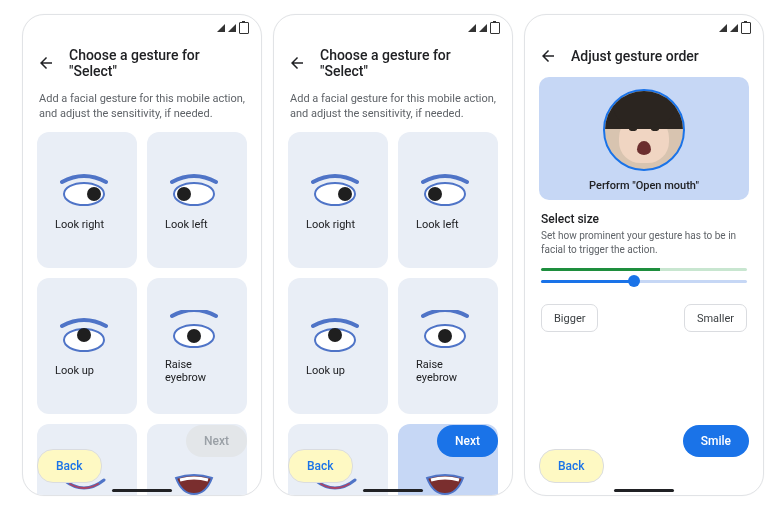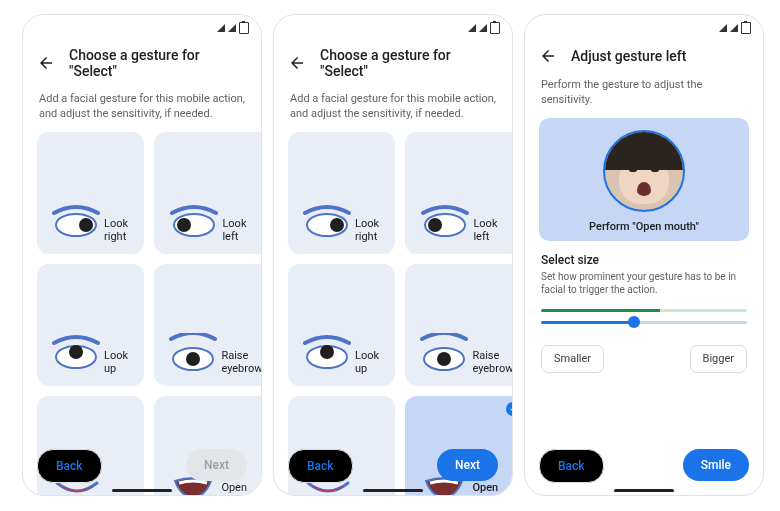--- a/index.html
+++ b/index.html
@@ -11,30 +11,30 @@
   .statusbar{height:18px;display:flex;justify-content:flex-end;align-items:center;gap:3px;padding:4px 12px 0 12px;}
   .sb-tri{width:0;height:0;border-style:solid;border-width:0 0 8px 8px;border-color:transparent transparent #333 transparent;}
   .sb-bat{width:8px;height:10px;border:1px solid #333;border-radius:1px;position:relative;}
   .sb-bat:before{content:"";position:absolute;top:-2px;left:2px;width:3px;height:1px;background:#333;}
   .header{display:flex;align-items:center;gap:14px;padding:10px 14px 12px 14px;}
   .back-arrow{width:18px;height:18px;flex:none;}
   .back-arrow svg{display:block;}
   .title{font-size:14px;font-weight:500;color:#202124;}
   .desc{font-size:11px;line-height:1.4;color:#5f6368;padding:0 16px 10px 16px;}
   .grid{display:grid;grid-template-columns:1fr 1fr;gap:10px;padding:0 14px;}
-  .card{background:#e9eef6;border-radius:12px;height:100px;display:flex;align-items:flex-end;justify-content:center;position:relative;padding:11px;}
+  .card{background:#e9eef6;border-radius:12px;height:100px;display:flex;flex-direction:column;align-items:flex-start;justify-content:center;position:relative;padding:18px;}
   .card.selected{background:#c6d7f5;}
   .card .cicon{width:58px;height:44px;display:flex;align-items:center;justify-content:center;}
   .card .clabel{font-size:11px;color:#202124;margin-top:6px;}
   .selected .clabel{font-weight:500;}
   .check{position:absolute;top:6px;right:6px;width:14px;height:14px;border-radius:50%;background:#1a73e8;display:flex;align-items:center;justify-content:center;}
   .check svg{display:block;}
   .footer{position:absolute;bottom:12px;left:0;right:0;display:flex;justify-content:space-between;padding:0 14px;}
   .btn{height:32px;border-radius:16px;padding:0 18px;font-size:12px;font-weight:500;display:flex;align-items:center;justify-content:center;cursor:pointer;}
-  .btn-outline{border:1px solid #dadce0;color:#1a73e8;background:#000000;}
+  .btn-outline{border:1px solid #dadce0;color:#1a73e8;background:#fef9c3;margin-top:24px;}
   .btn-primary{background:#1a73e8;color:#fff;border:none;}
   .btn-disabled{background:#e3e6e9;color:#9aa0a6;border:none;}
   .home-ind{position:absolute;bottom:3px;left:50%;transform:translateX(-50%);width:60px;height:3px;background:#202124;border-radius:2px;}
   .preview{margin:0 14px;background:#c6d7f5;border-radius:10px;padding:12px 10px 8px 10px;display:flex;flex-direction:column;align-items:center;}
   .avatar{width:78px;height:78px;border-radius:50%;border:2px solid #1a73e8;overflow:hidden;background:#d8c4b0;position:relative;}
   .face{position:absolute;inset:0;}
   .hair{position:absolute;top:-6px;left:0;right:0;height:44px;background:#2b2520;border-radius:40px 40px 0 0;}
   .bangs{position:absolute;top:14px;left:8px;right:8px;height:20px;background:#2b2520;border-radius:0 0 30px 30px;}
   .skin{position:absolute;top:22px;left:14px;right:14px;bottom:6px;background:#f0d5c2;border-radius:26px 26px 22px 22px;}
   .eyeL,.eyeR{position:absolute;top:36px;width:8px;height:4px;background:#2b2520;border-radius:50%;}
@@ -235,23 +235,22 @@
       <div class="sb-tri"></div>
       <div class="sb-tri"></div>
       <div class="sb-bat"></div>
     </div>
     <div class="header">
       <div class="back-arrow">
         <svg viewBox="0 0 24 24" width="18" height="18">
             <path d="M20 11H7.8l5.6-5.6L12 4l-8 8 8 8 1.4-1.4L7.8 13H20z" fill="#202124"></path>
           </svg>
       </div>
-      <div class="title">Adjust gesture left</div>
-    </div>
-    <div class="desc">Perform the gesture to adjust the sensitivity.</div>
+      <div class="title">Adjust gesture order</div>
+    </div>
 
     <div class="preview">
       <div class="avatar">
         <div class="face">
           <div class="skin"></div>
           <div class="hair"></div>
           <div class="bangs"></div>
           <div class="eyeL"></div>
             <div class="eyeR"></div>
           <div class="mouth2"></div>
@@ -269,22 +268,22 @@
       <div class="track">
         <div class="bar green"></div>
         <div class="bar blue">
             <div class="fill"></div>
           </div>
         <div class="thumb"></div>
       </div>
     </div>
 
     <div class="size-btns">
+      <div class="pill">Bigger</div>
       <div class="pill">Smaller</div>
-      <div class="pill">Bigger</div>
     </div>
 
     <div class="footer">
       <div class="btn btn-outline">Back</div>
       <div class="btn btn-primary">Smile</div>
     </div>
     <div class="home-ind"></div>
   </div>
 
 </div>

